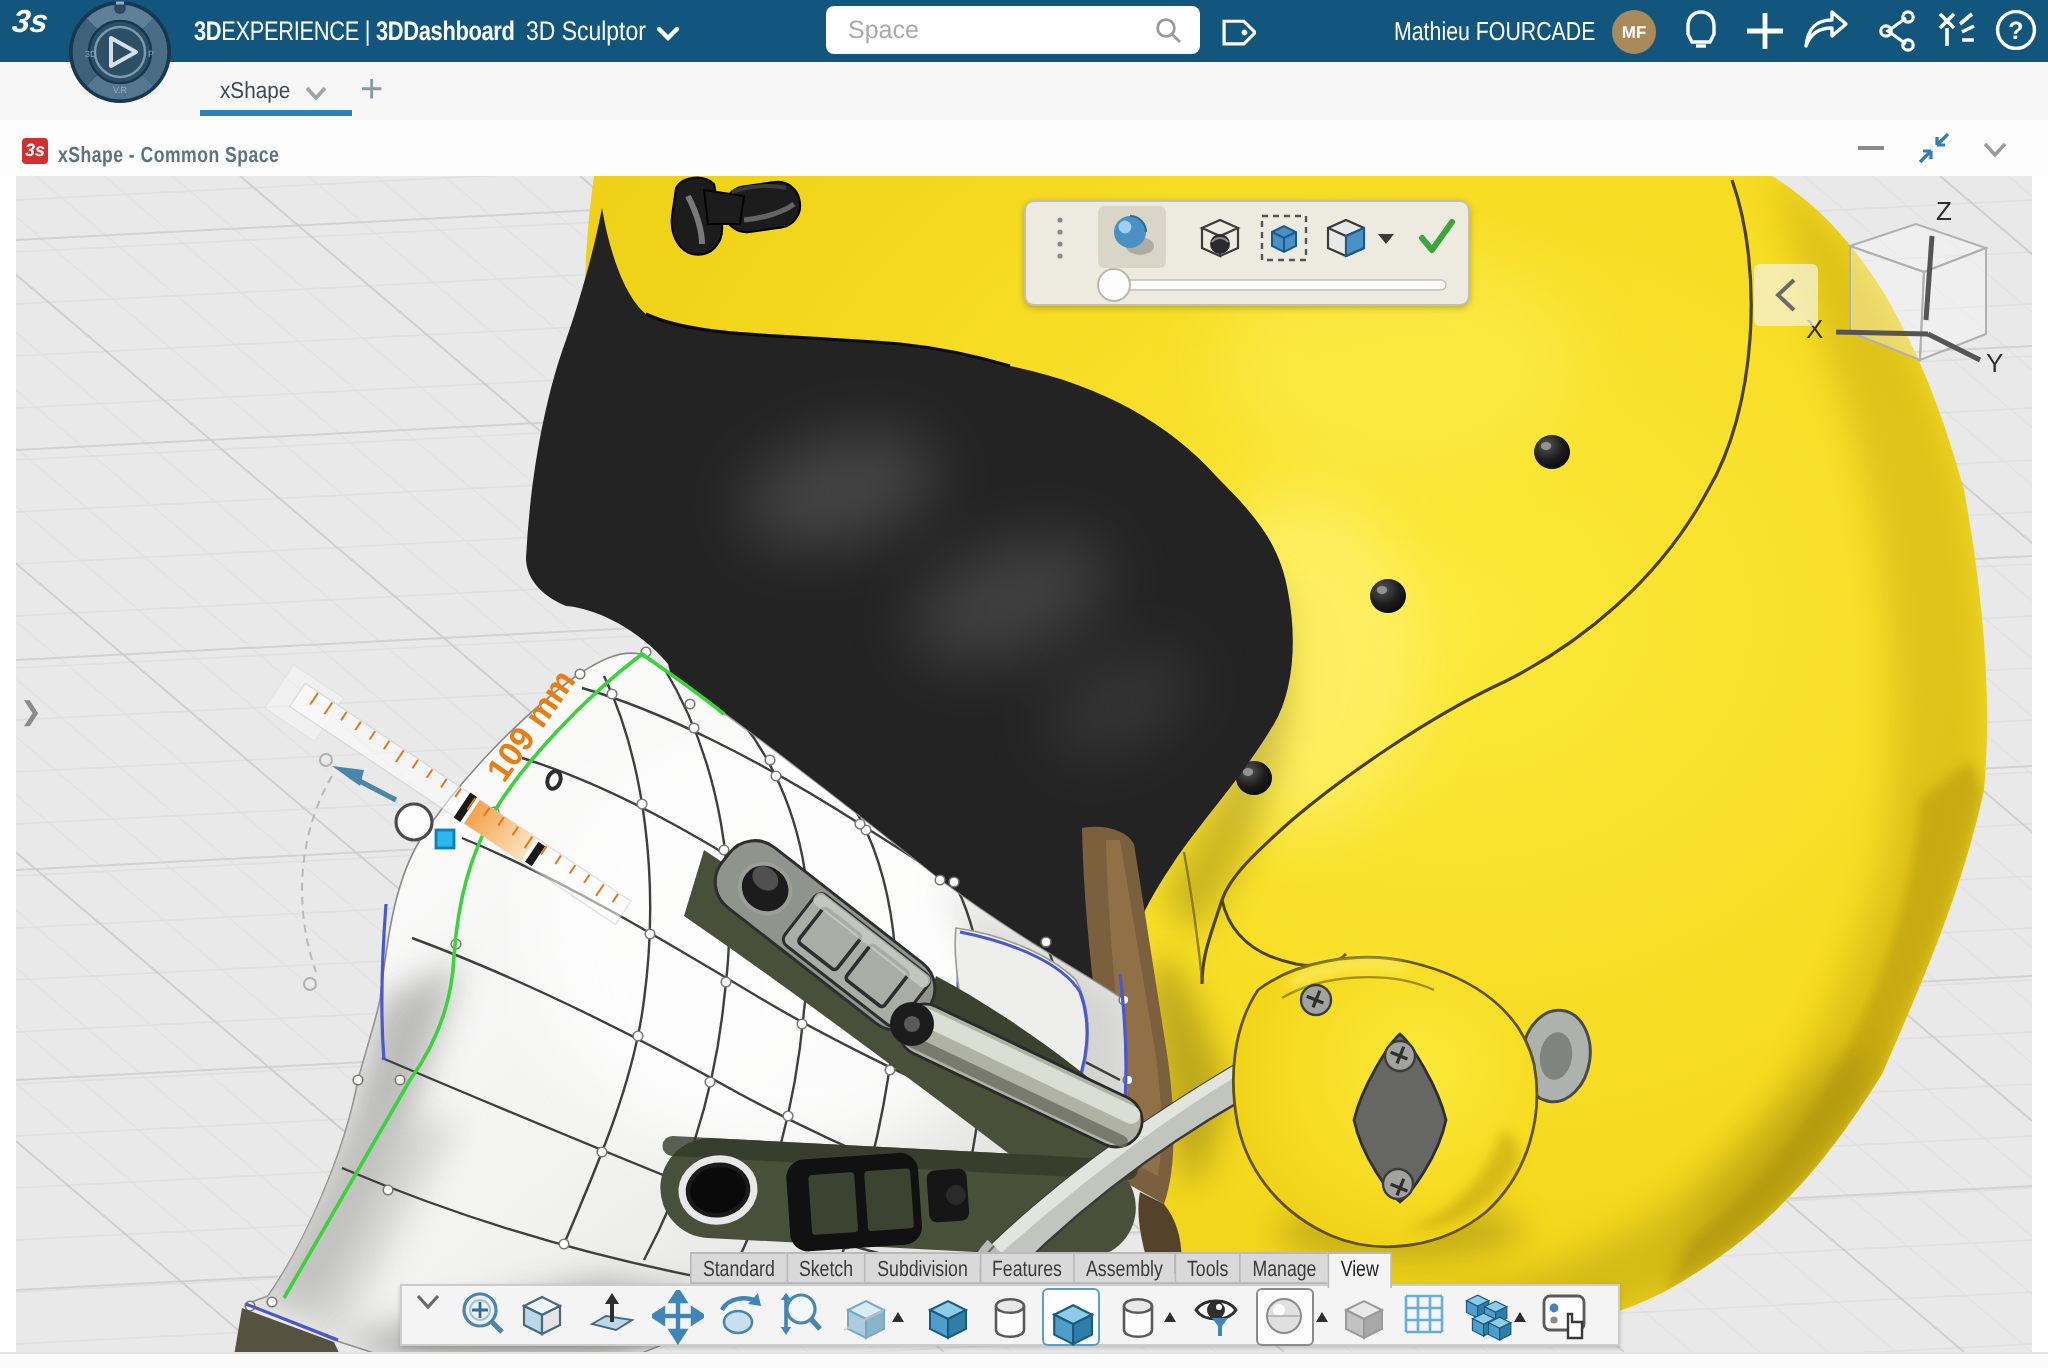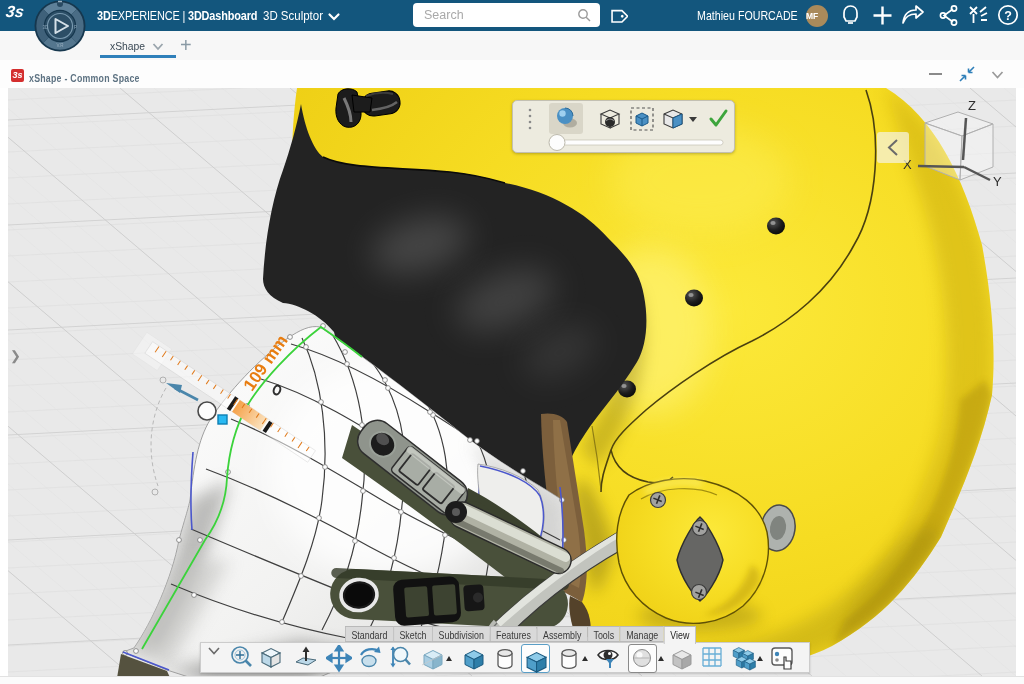--- a/index.html
+++ b/index.html
@@ -11,21 +11,21 @@
 #logo3ds { position:absolute; left:6px; top:3px; color:#fff; font-size:16px; font-style:italic; font-weight:bold; transform:skewX(-8deg); }
 #compass { position:absolute; left:34px; top:0px; width:52px; height:52px; z-index:30; }
 #brand { position:absolute; left:97px; top:8px; color:#fff; font-size:13.5px; letter-spacing:-0.2px; white-space:nowrap; transform:scaleX(0.81); transform-origin:left center; }
 #brand b { font-weight:bold; }
 #sculptor { position:absolute; left:263px; top:8px; color:#fff; font-size:13.5px; transform:scaleX(0.85); transform-origin:left center; white-space:nowrap; }
 #sculptorchev { position:absolute; left:327px; top:10px; }
 #searchbox { position:absolute; left:413px; top:3px; width:187px; height:24px; background:#fff; border-radius:4px; }
 #searchbox span { position:absolute; left:11px; top:5px; color:#a9a9a9; font-size:12.5px; }
 #username { position:absolute; left:697px; top:8px; color:#fff; font-size:13px; transform:scaleX(0.82); transform-origin:left center; white-space:nowrap; }
 #avatar { position:absolute; left:806px; top:5px; width:22px; height:22px; border-radius:50%; background:#a98a5b;
-  color:#fff; font-size:8.5px; font-weight:bold; text-align:left; line-height:22px; }
+  color:#fff; font-size:8.5px; font-weight:bold; text-align:center; line-height:22px; }
 .tbicon { position:absolute; top:4px; }
 
 #tabbar { position:absolute; left:0; top:31px; width:1024px; height:29px; background:#f7f7f7; }
 #tabname { position:absolute; left:110px; top:40px; color:#3c4a56; font-size:11.5px; transform:scaleX(0.9); transform-origin:left center; }
 #tabplus { position:absolute; left:180px; top:34px; color:#8a9aa5; font-size:20px; font-weight:normal; }
 #tabunderline { position:absolute; left:100px; top:55px; width:76px; height:3px; background:#2e7fb9; }
 
 #titlebar { position:absolute; left:0; top:60px; width:1024px; height:28px; background:#fdfdfd; }
 #xicon { position:absolute; left:11px; top:69px; width:13px; height:13px; background:#d42e2e; border-radius:2px;
   color:#fff; font-size:9px; font-style:italic; font-weight:bold; text-align:center; line-height:13px; }
@@ -438,21 +438,21 @@
 <text x="8.5" y="28.5" font-size="4.5" fill="#8aa5b8" font-family="Liberation Sans, sans-serif">3D</text>
 <text x="40" y="28.5" font-size="4.5" fill="#8aa5b8" font-family="Liberation Sans, sans-serif">P</text>
 <text x="26" y="46.5" font-size="4.5" fill="#9ab0c0" text-anchor="middle" font-family="Liberation Sans, sans-serif">V.R</text>
 </svg>
   <div id="brand"><b>3D</b>EXPERIENCE | <b>3DDashboard</b></div>
   <div id="sculptor">3D Sculptor</div>
   <svg id="sculptorchev" width="14" height="14" viewBox="0 0 14 14">
       <path d="M2.5 4.5 L7 9 L11.5 4.5" stroke="#fff" stroke-width="2.2" fill="none" stroke-linecap="round"></path>
     </svg>
   <div id="searchbox">
-      <span>Search</span>
+      <span>Space</span>
     <svg width="15" height="15" viewBox="0 0 15 15" style="position:absolute;right:8px;top:5px">
         <circle cx="6" cy="6" r="4.2" stroke="#9a9a9a" stroke-width="1.4" fill="none"></circle>
         <path d="M9.2 9.2 L13 13" stroke="#9a9a9a" stroke-width="1.4"></path>
       </svg>
   </div>
   <svg class="tbicon" style="left:606px;top:6px" width="22" height="22" viewBox="0 0 22 22">
       <path d="M3 10 L10 3 L18 3 L18 11 L11 18 Z" fill="none" stroke="#fff" stroke-width="1.6" transform="rotate(45 11 11)"></path>
       <circle cx="14.2" cy="6.8" r="1.4" fill="#fff" transform="rotate(45 11 11)"></circle>
     </svg>
   <div id="username">Mathieu FOURCADE</div>

